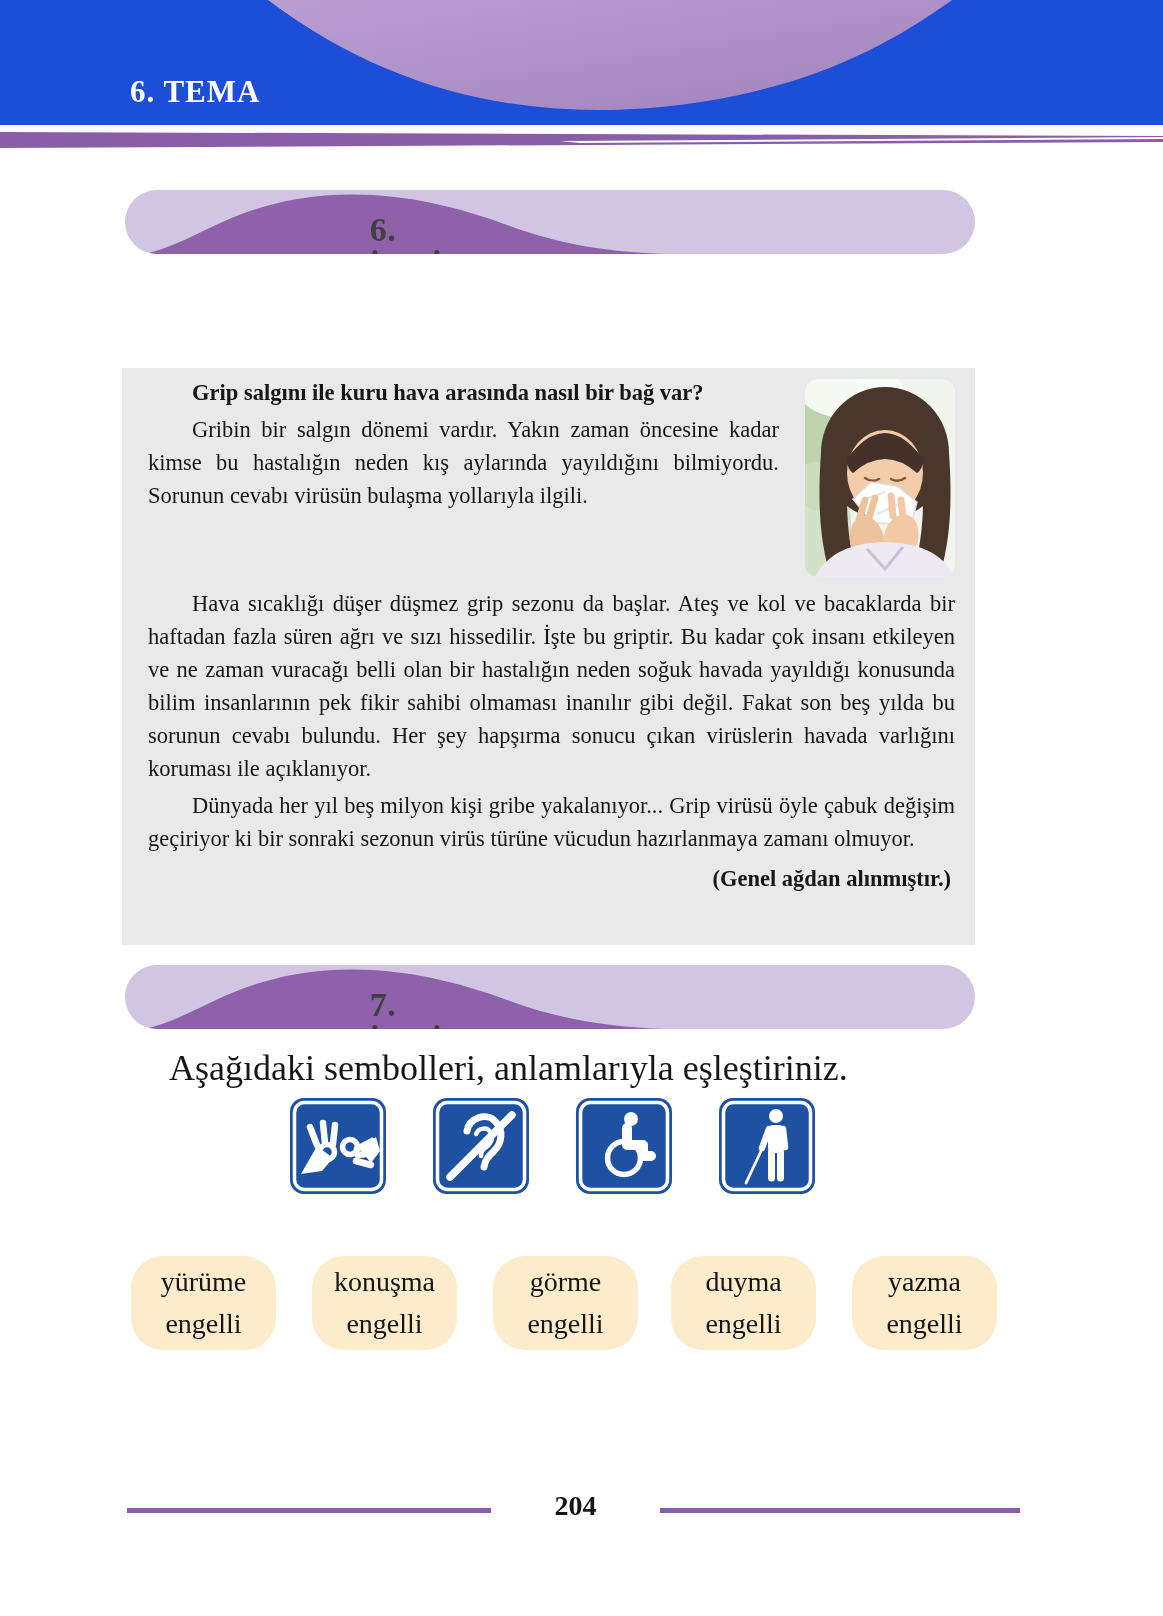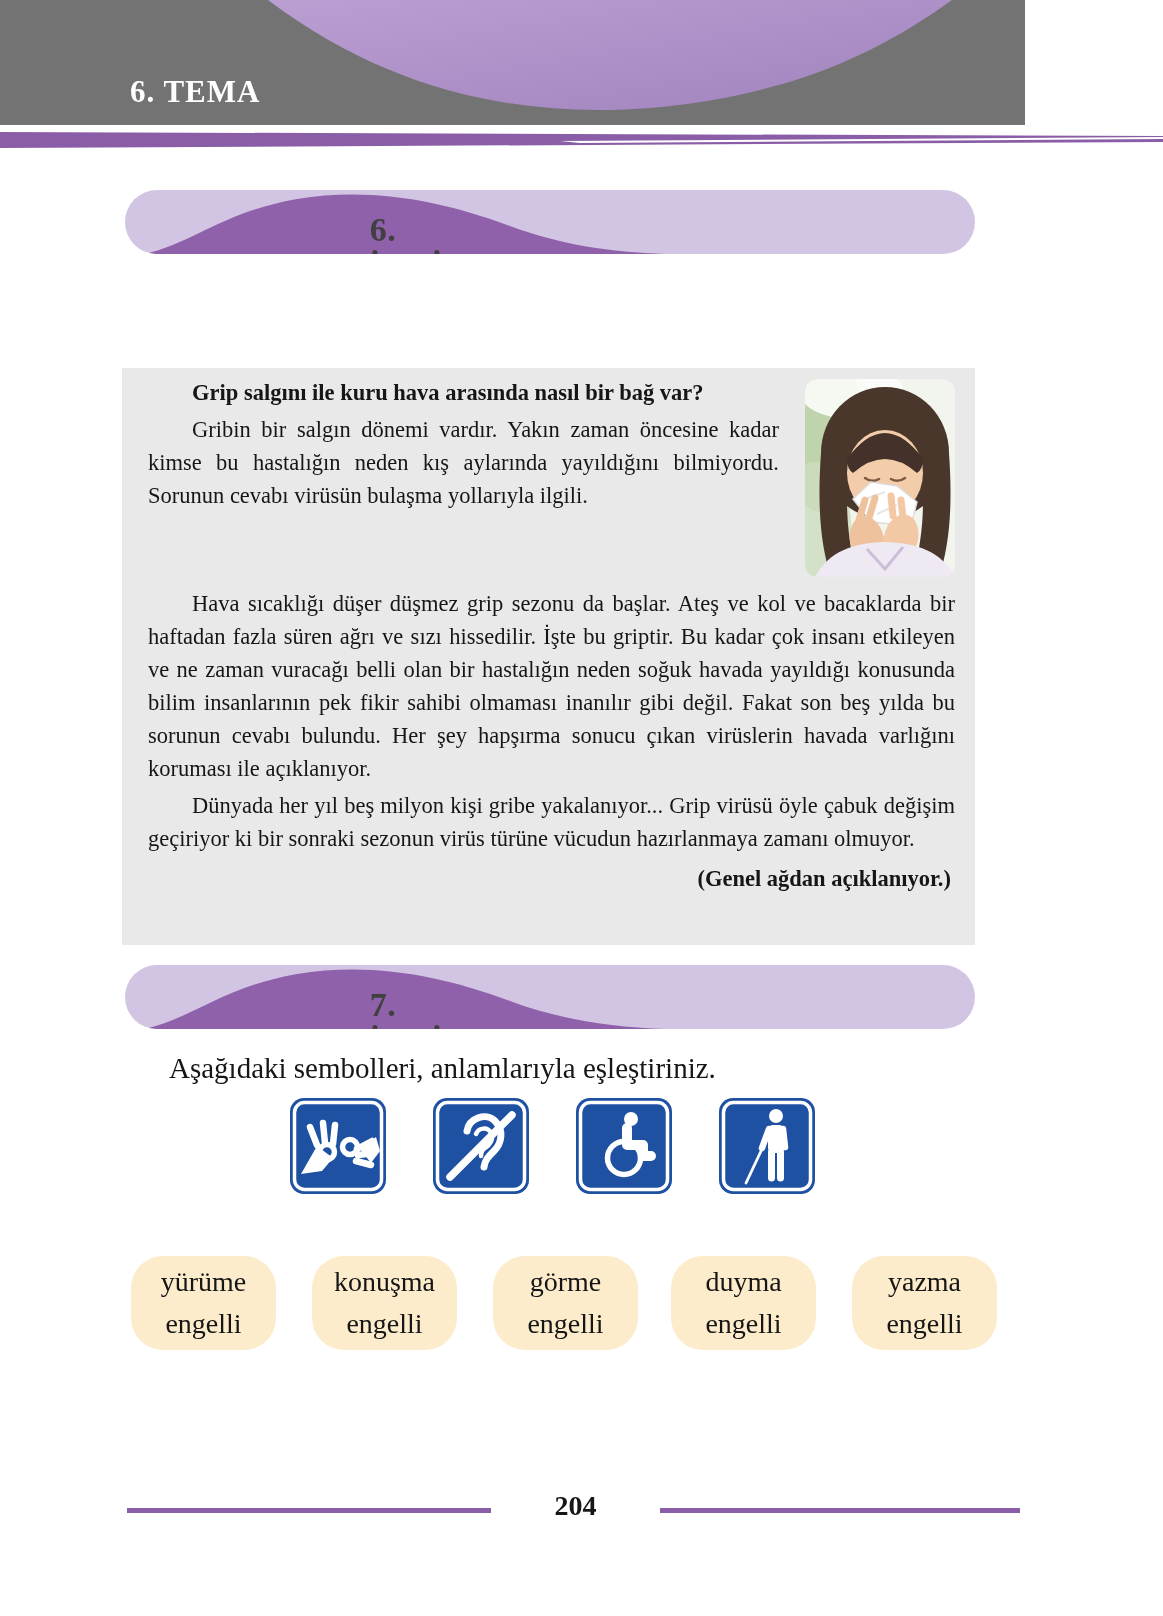--- a/index.html
+++ b/index.html
@@ -1,31 +1,31 @@
 <!DOCTYPE html>
 <html><head>
 <meta charset="utf-8">
 <style>
   html,body{margin:0;padding:0;background:#fff;}
   .page{position:relative;width:1163px;height:1616px;background:#fff;overflow:hidden;
         font-family:"Liberation Serif","DejaVu Serif",serif;color:#161616;}
   
-  .hdr{position:absolute;left:0;top:0;width:1025px;height:125px;background:#737373;}
+  .hdr{position:absolute;left:0;top:0;width:1163px;height:125px;background:#1d4ed8;}
   .hdr svg{position:absolute;left:0;top:0;}
   .hdr-title{position:absolute;left:130px;top:74px;font-size:31px;font-weight:bold;color:#fff;letter-spacing:1px;}
   .stripe{position:absolute;left:0;top:125px;width:1163px;height:32px;}
   
   .act-banner{position:absolute;left:125px;width:850px;height:64px;background:#d2c5e3;border-radius:32px;overflow:hidden;}
   .act-banner svg{position:absolute;left:0;top:0;}
   .act-label{position:absolute;left:158px;top:21px;width:200px;text-align:center;
              font-size:34px;font-weight:bold;color:#404040;letter-spacing:.5px;}
   
   .intro{position:absolute;left:125px;top:276px;width:850px;font-size:29px;line-height:41px;}
   .jline{text-align:justify;text-align-last:justify;text-indent:44px;}
-  .instr{position:absolute;left:125px;width:850px;font-size:29px;line-height:40px;text-indent:44px;}
+  .instr{position:absolute;left:125px;width:850px;font-size:36px;line-height:40px;text-indent:44px;}
   
   .article{position:absolute;left:122px;top:368px;width:853px;min-height:577px;background:#e9e9e9;
            box-sizing:border-box;padding:8px 20px 10px 26px;font-size:22.5px;line-height:33px;text-align:justify;}
   .photo{float:right;width:150px;height:198px;margin:3px 0 10px 26px;border-radius:12px;overflow:hidden;}
   .a-title{font-weight:bold;text-indent:44px;}
   .a-p{margin:4px 0 0 0;text-indent:44px;}
   .clr{clear:right;}
   .a-attr{text-align:right;font-weight:bold;margin-top:7px;padding-right:4px;}
   
   .sign{position:absolute;top:1098px;width:96px;height:96px;}
@@ -98,21 +98,21 @@
           <ellipse cx="96" cy="159" rx="17" ry="24" fill="#f3c8a4" transform="rotate(14 96 159)"></ellipse>
           <path d="M10,198 C24,172 48,164 80,163 C112,164 136,172 150,198 Z" fill="#eee9f3"></path>
           <path d="M62,170 L80,190 L98,168" stroke="#c9bfd8" stroke-width="3" fill="none"></path>
         </g>
       </svg>
     </div>
     <div class="a-title">Grip salgını ile kuru hava arasında nasıl bir bağ var?</div>
     <p class="a-p">Gribin bir salgın dönemi vardır. Yakın zaman öncesine kadar kimse bu hastalığın neden kış aylarında yayıldığını bilmiyordu. Sorunun cevabı virüsün bulaşma yollarıyla ilgili.</p>
     <p class="a-p clr">Hava sıcaklığı düşer düşmez grip sezonu da başlar. Ateş ve kol ve bacaklarda bir haftadan fazla süren ağrı ve sızı hissedilir. İşte bu griptir. Bu kadar çok insanı etkileyen ve ne zaman vuracağı belli olan bir hastalığın neden soğuk havada yayıldığı konusunda bilim insanlarının pek fikir sahibi olmaması inanılır gibi değil. Fakat son beş yılda bu sorunun cevabı bulundu. Her şey hapşırma sonucu çıkan virüslerin havada varlığını koruması ile açıklanıyor.</p>
     <p class="a-p">Dünyada her yıl beş milyon kişi gribe yakalanıyor... Grip virüsü öyle çabuk değişim geçiriyor ki bir sonraki sezonun virüs türüne vücudun hazırlanmaya zamanı olmuyor.</p>
-    <div class="a-attr">(Genel ağdan açıklanıyor.)</div>
+    <div class="a-attr">(Genel ağdan alınmıştır.)</div>
   </div>
 
   <div class="act-banner" style="top:965px">
     <svg width="850" height="64" viewBox="0 0 850 64">
       <path d="M20,64 C70,52 98,22 172,9 C245,-3 315,10 385,36 C436,55 486,62 540,64 Z" fill="#8f61ab"></path>
     </svg>
     <div class="act-label">7. ETKİNLİK</div>
   </div>
 
   <div class="instr" style="top:1048px">Aşağıdaki sembolleri, anlamlarıyla eşleştiriniz.</div>

